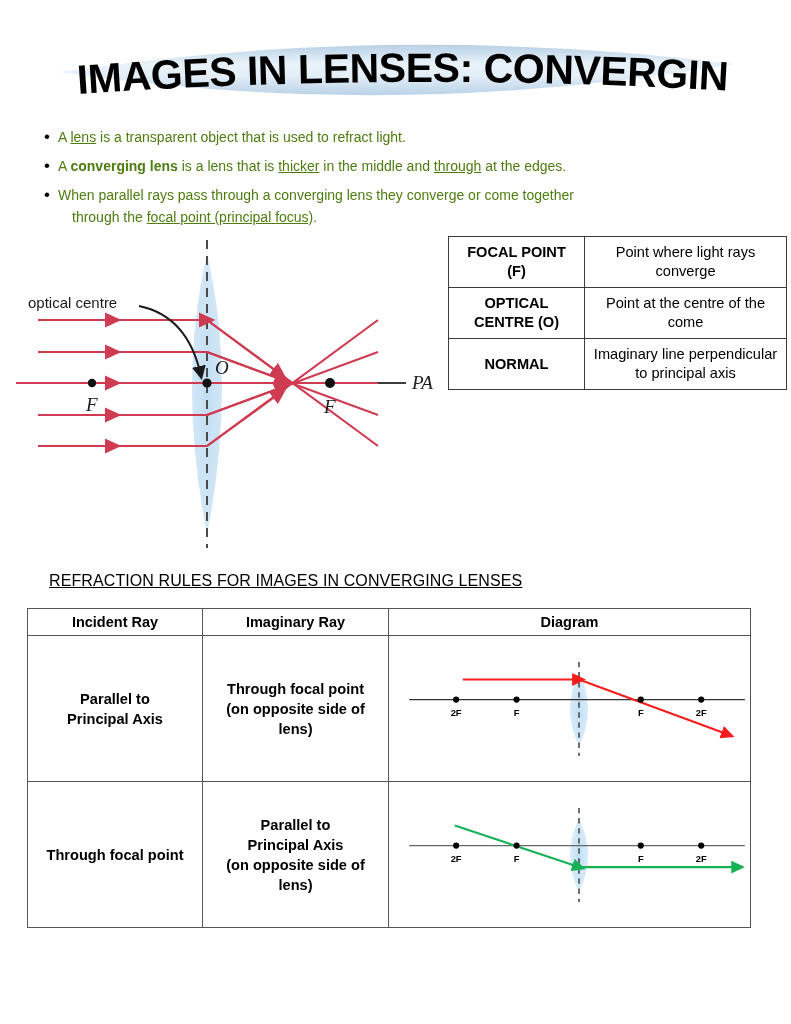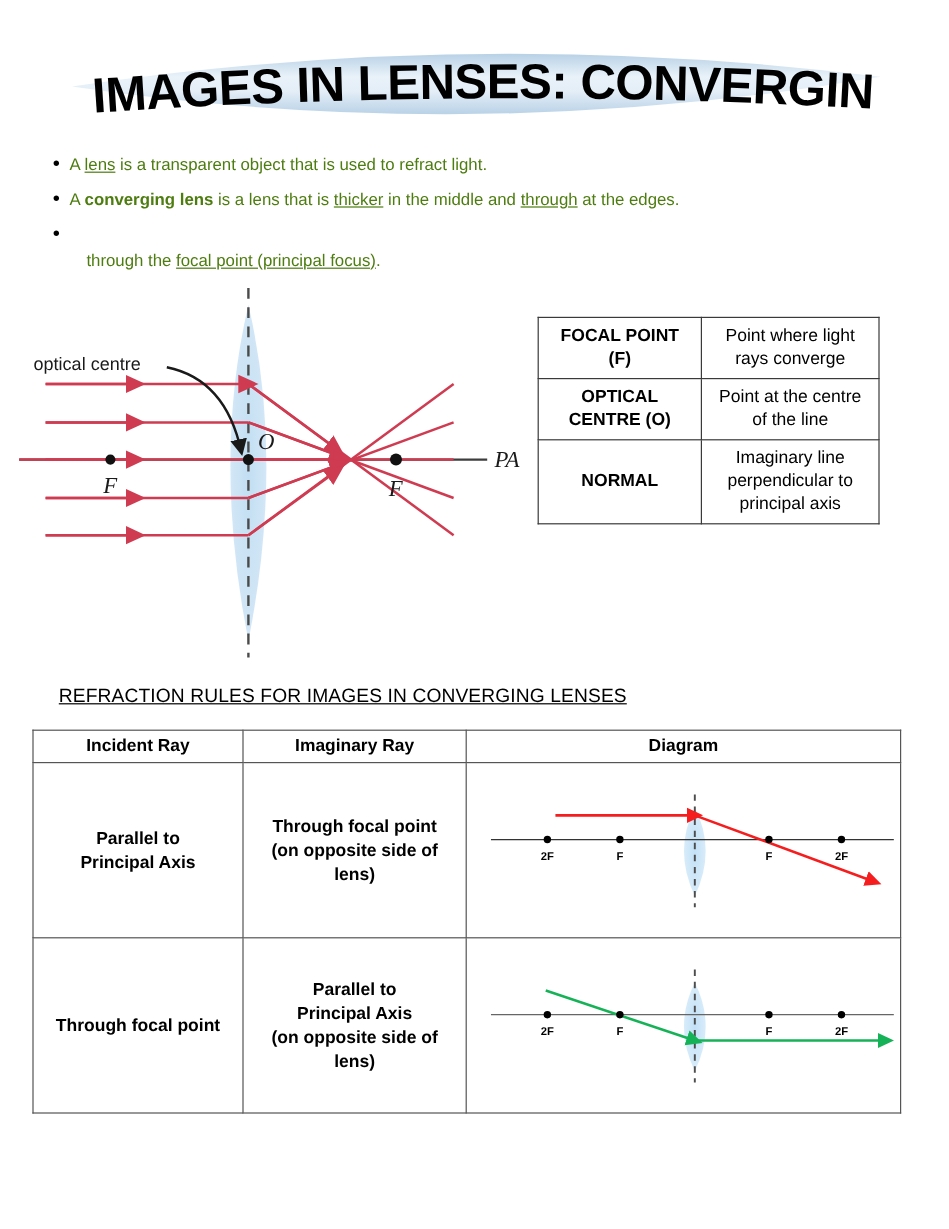--- a/index.html
+++ b/index.html
@@ -80,22 +80,22 @@
   .lbl-oc {
     font-family: "Liberation Sans", sans-serif;
     font-size: 15px;
     fill: #1a1a1a;
   }
 
   
   #definitions-table {
     position: absolute;
     left: 448px;
-    top: 264px;
-    width: 285px;
+    top: 236px;
+    width: 339px;
     border-collapse: collapse;
     table-layout: fixed;
   }
   #definitions-table td {
     border: 1px solid #3a3a3a;
     padding: 6px 7px;
     vertical-align: middle;
     text-align: center;
     font-size: 14.6px;
     line-height: 19px;
@@ -183,21 +183,21 @@
   <div class="bullet-row">
     <span class="bullet-dot">•</span>
     <span class="bullet-body"><span>A </span><span class="u">lens</span><span> is a transparent object that is used to refract light.</span></span>
   </div>
   <div class="bullet-row">
     <span class="bullet-dot">•</span>
     <span class="bullet-body"><span>A </span><span class="b">converging lens</span><span> is a lens that is </span><span class="u">thicker</span><span> in the middle and </span><span class="u">through</span><span> at the edges.</span></span>
   </div>
   <div class="bullet-row">
     <span class="bullet-dot">•</span>
-    <span class="bullet-body"><br><span style="padding-left: 14px;"></span><span>through the </span><span class="u">focal point (principal focus)</span><span>.</span></span>
+    <span class="bullet-body"><span>When parallel rays pass through a converging lens they converge or come together</span><br><span style="padding-left: 14px;"></span><span>through the </span><span class="u">focal point (principal focus)</span><span>.</span></span>
   </div>
 </div>
 
 <div id="main-diagram">
   <svg width="440" height="312" viewBox="0 0 440 312" xmlns="http://www.w3.org/2000/svg">
     <defs>
       <marker id="mdArrow" markerWidth="9" markerHeight="9" refX="4" refY="4.5" orient="auto" markerUnits="strokeWidth">
         <path d="M 0 0.8 L 8 4.5 L 0 8.2 Z" fill="#cf3b51"></path>
       </marker>
       <marker id="ocArrow" markerWidth="8" markerHeight="8" refX="5" refY="4" orient="auto" markerUnits="strokeWidth">
@@ -264,21 +264,21 @@
 </div>
 
 <table id="definitions-table">
   <tbody>
     <tr>
       <td class="term">FOCAL POINT (F)</td>
       <td>Point where light rays converge</td>
     </tr>
     <tr>
       <td class="term">OPTICAL CENTRE (O)</td>
-      <td>Point at the centre of the line</td>
+      <td>Point at the centre of the come</td>
     </tr>
     <tr>
       <td class="term">NORMAL</td>
       <td>Imaginary line perpendicular to principal axis</td>
     </tr>
   </tbody>
 </table>
 
 <div id="rules-heading">REFRACTION RULES FOR IMAGES IN CONVERGING LENSES</div>
 

